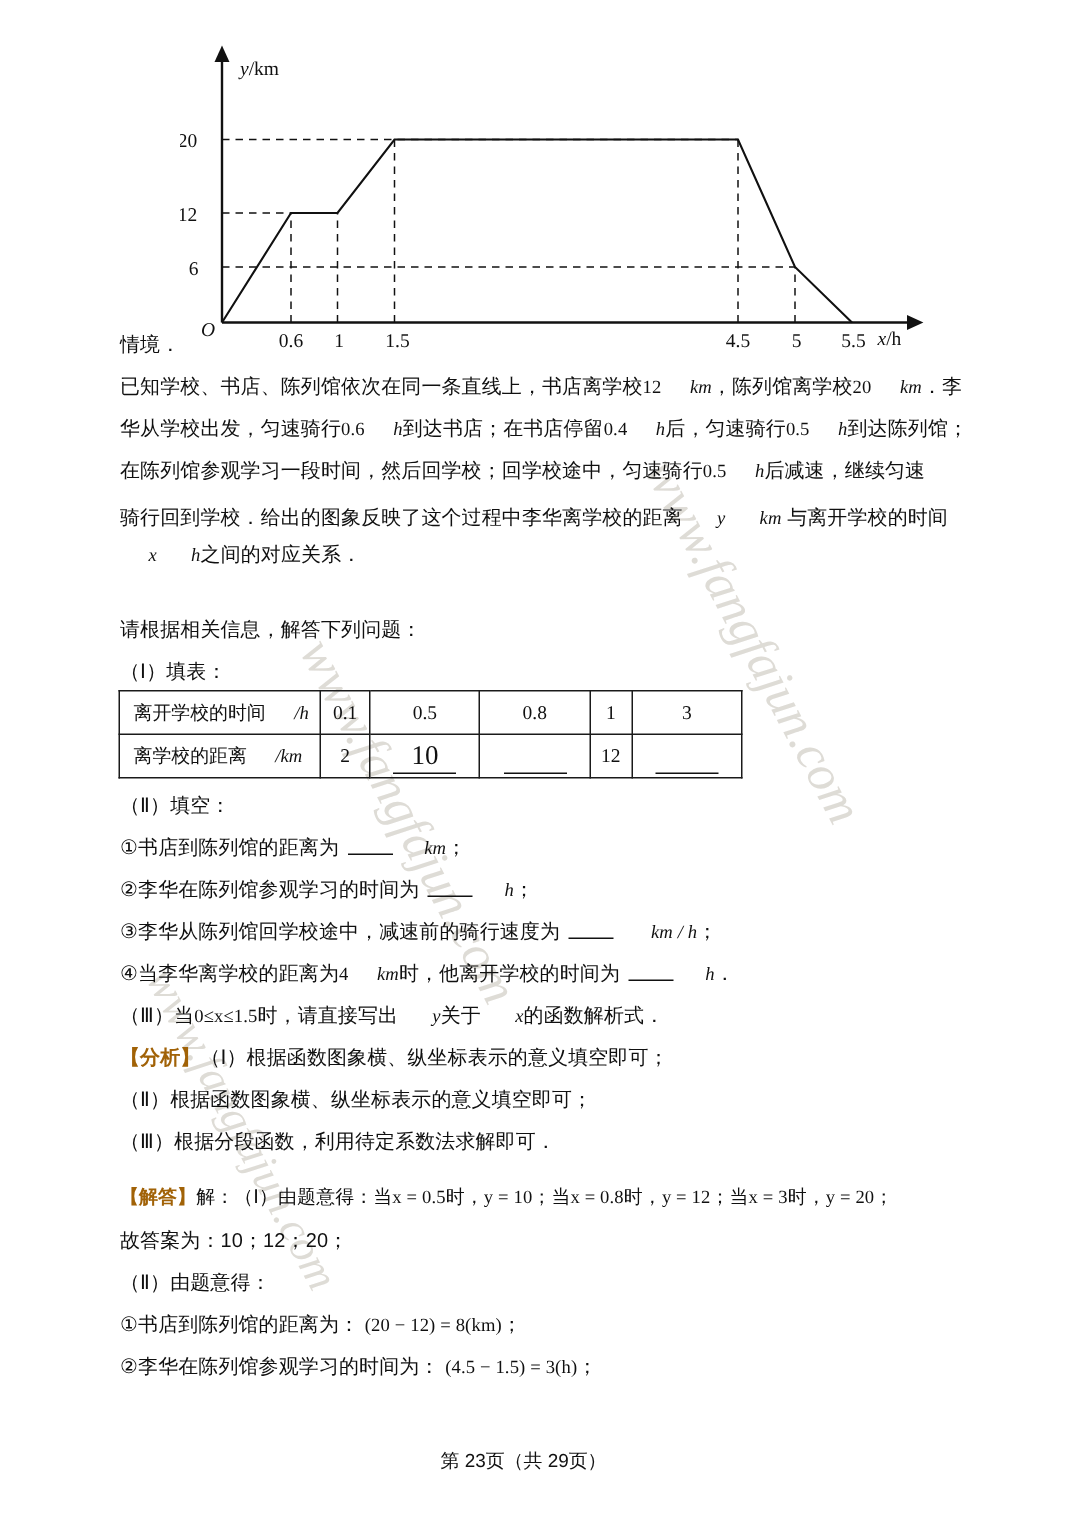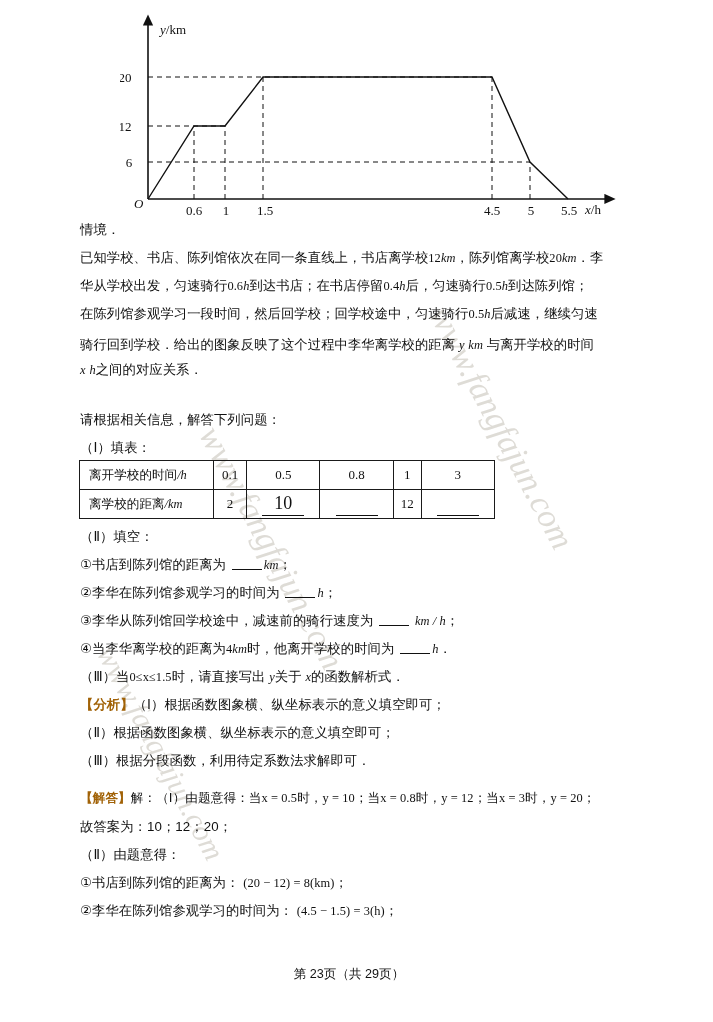--- a/index.html
+++ b/index.html
@@ -42,21 +42,21 @@
     opacity: .85;
   }
   .wm1 { left: 455px; top: 300px; font-size: 34px; transform: rotate(62deg); }
   .wm2 { left: 225px; top: 420px; font-size: 34px; transform: rotate(62deg); }
   .wm3 { left: 120px; top: 640px; font-size: 30px; transform: rotate(62deg); }
 
   
   .graph-box {
     position: absolute;
     left: 120px;
-    top: 12px;
+    top: 28px;
     width: 510px;
     height: 205px;
     z-index: 10;
   }
   .graph-box svg { display: block; }
 
   
   .body-text {
     position: absolute;
     left: 0;
@@ -70,20 +70,21 @@
     font-size: 13.3px;
     line-height: 17px;
     white-space: nowrap;
     letter-spacing: .1px;
   }
   .cn { font-family: "Liberation Sans", "DejaVu Sans", sans-serif; }
   .mi {
     font-family: "Liberation Serif", serif;
     font-style: italic;
     font-size: 12.4px;
+    margin-left: 19px;
   }
   .mn {
     font-family: "Liberation Serif", serif;
     font-size: 12.4px;
   }
   .blank {
     display: inline-block;
     border-bottom: 1px solid #111;
     width: 30px;
     height: 11px;

